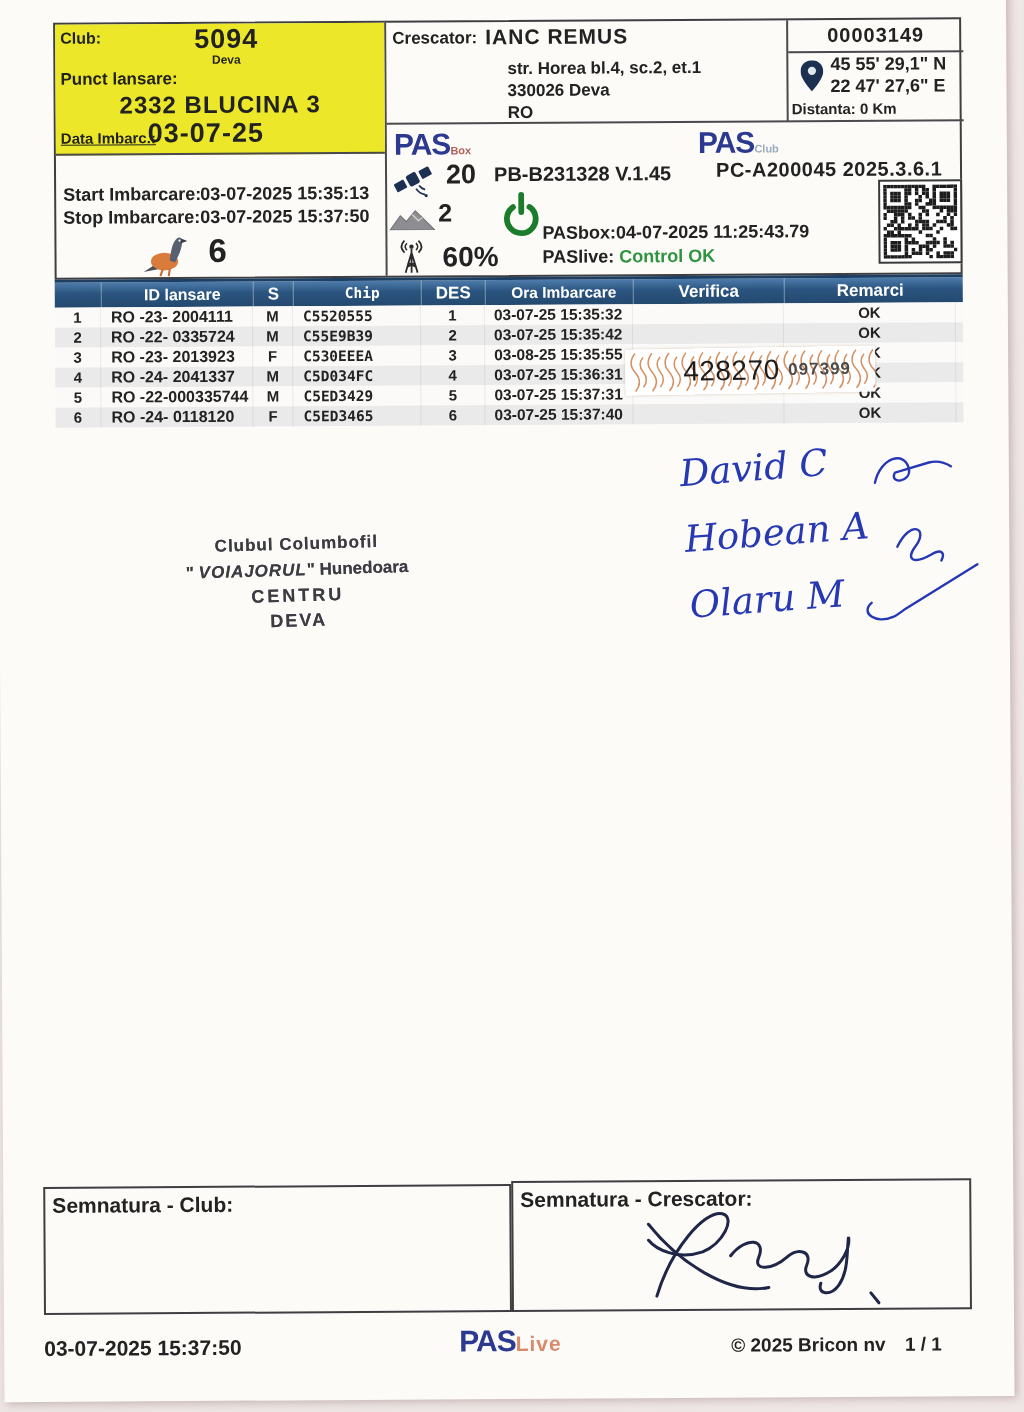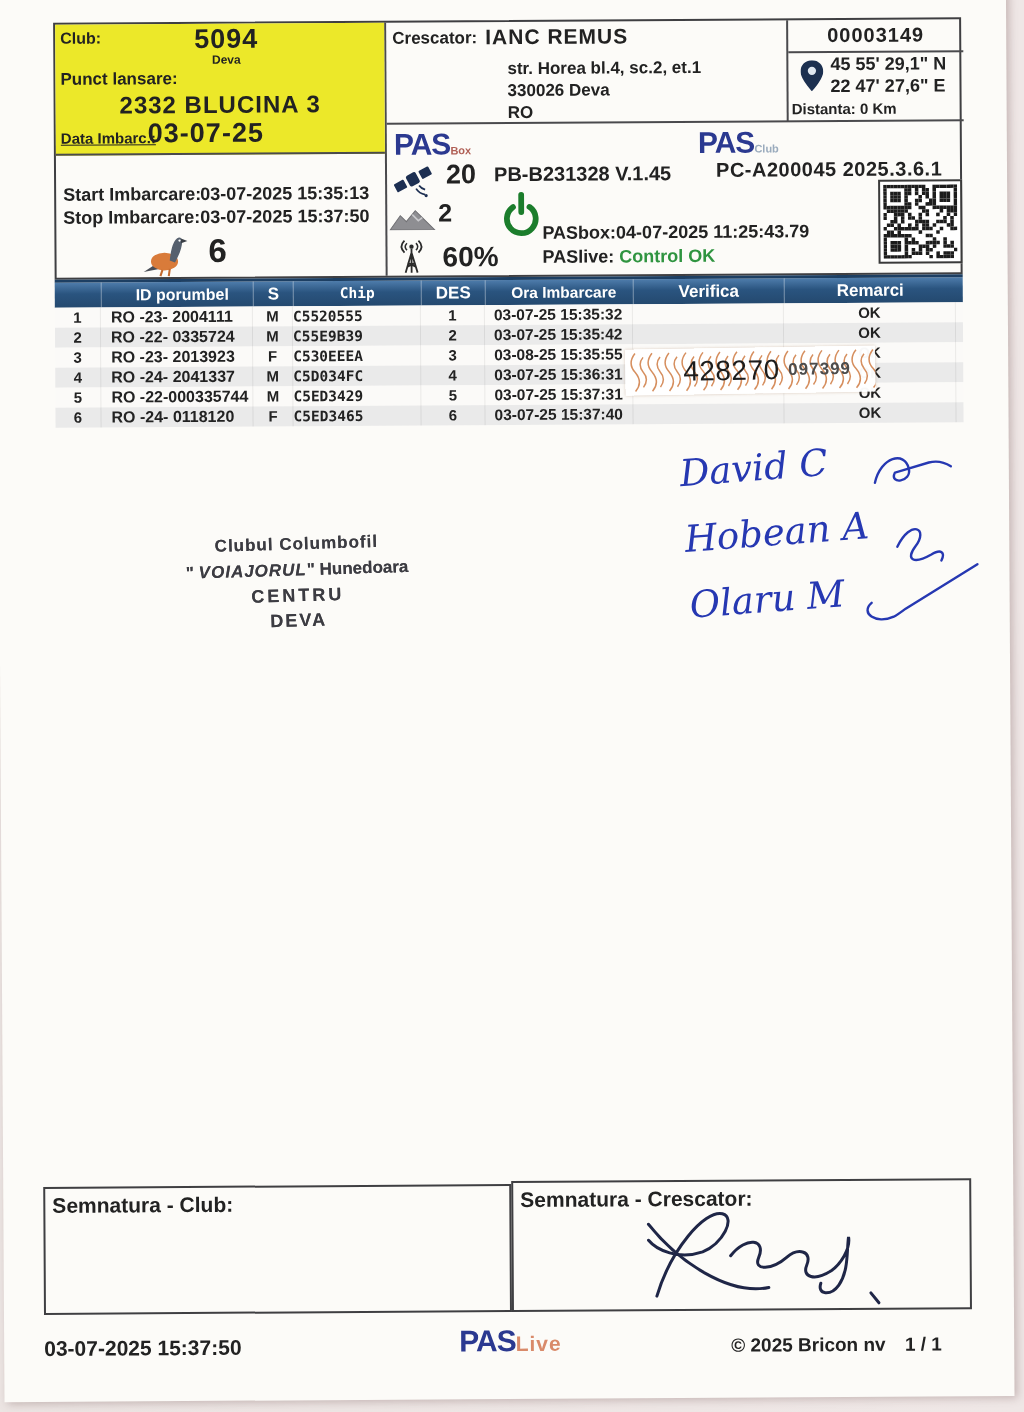--- a/index.html
+++ b/index.html
@@ -74,21 +74,21 @@
   
   .pigeon-table { left:57px; top:284px; width:908px; }
   .thead { display:flex; height:28px; background:linear-gradient(#4e7cab, #2a547f 45%, #24496f); border-top:3px solid #1d3f63; color:#fff; }
   .th { font-size:17px; font-weight:700; text-align:center; line-height:25px; border-left:1px solid rgba(255,255,255,0.4); overflow:hidden; }
   .th:first-child { border-left:none; }
   .tr { display:flex; height:20px; font-weight:700; font-size:15px; line-height:20px; }
   .tr:nth-child(odd) { background:#eaeaea; }
   .tr:nth-child(even) { background:#fbfaf8; }
   .td { overflow:hidden; white-space:nowrap; border-right:1px solid rgba(0,0,0,0.07); }
   .c0{width:46px; text-align:center;} .c1{width:152px; padding-left:10px; font-size:16px;}
-  .c2{width:40px; text-align:center;} .c3{width:128px; font-family:"DejaVu Sans Mono", monospace; font-size:14.5px;}
+  .c2{width:40px; text-align:center;} .c3{width:128px; padding-left:10px; font-family:"DejaVu Sans Mono", monospace; font-size:14.5px;}
   .c4{width:64px; text-align:center;} .c5{width:148px; padding-left:9px; font-size:15.5px;}
   .c6{width:151px;} .c7{width:172px; text-align:center;}
 
   
   .sticker { left:627px; top:356px; width:250px; height:46px; background:rgba(255,255,255,0.97);
              transform:rotate(-0.6deg); box-shadow:0 0 3px rgba(150,100,60,0.35); }
   .sticker-num-large { left:58px; top:7px; font-size:28px; font-weight:500; color:#1c1c1c; letter-spacing:0.5px; }
   .sticker-num-small { left:163px; top:13px; font-size:17px; font-weight:600; color:#4c4c4c; letter-spacing:1px; }
 
   
@@ -449,21 +449,21 @@
           <rect x="59.90" y="70.48" width="3.52" height="3.52" fill="#1c1c1c"></rect>
           <rect x="63.43" y="70.48" width="3.52" height="3.52" fill="#1c1c1c"></rect>
           <rect x="66.95" y="70.48" width="3.52" height="3.52" fill="#1c1c1c"></rect>
         </svg>
     </div>
   </div>
 
   <div class="abs pigeon-table">
     <div class="thead">
       <div class="th c0"></div>
-      <div class="th c1">ID porumbel</div>
+      <div class="th c1">ID lansare</div>
       <div class="th c2">S</div>
       <div class="th c3">Chip</div>
       <div class="th c4">DES</div>
       <div class="th c5">Ora Imbarcare</div>
       <div class="th c6">Verifica</div>
       <div class="th c7">Remarci</div>
     </div>
     <div class="tr">
       <div class="td c0">1</div>
       <div class="td c1">RO -23- 2004111</div>

